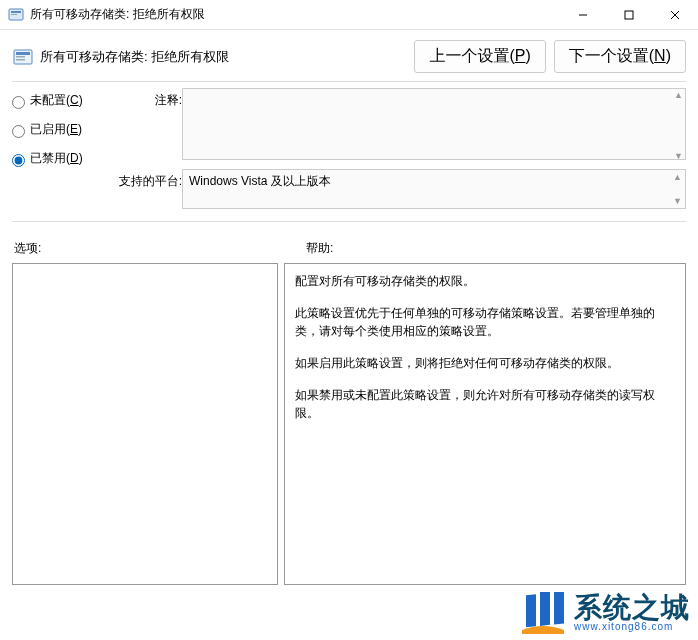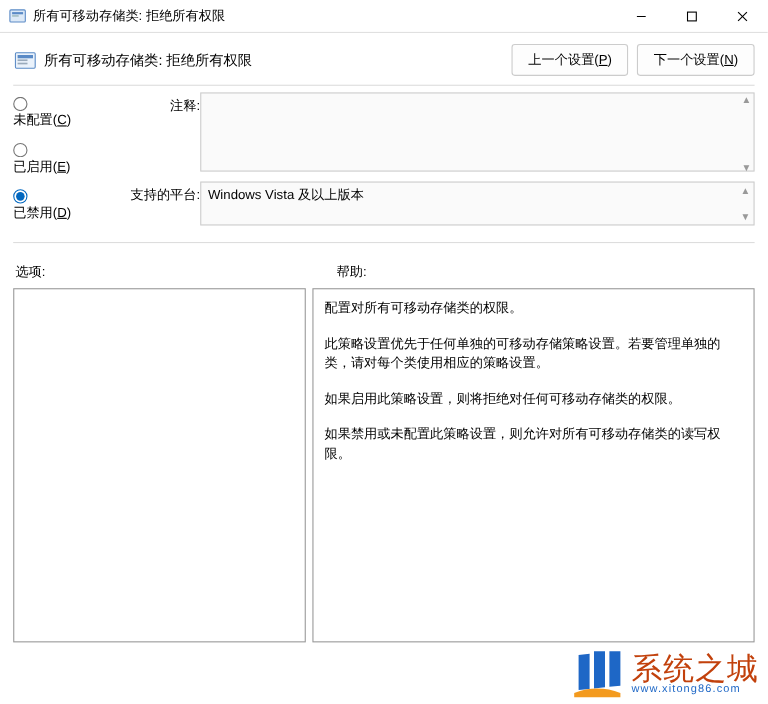--- a/index.html
+++ b/index.html
@@ -46,39 +46,38 @@
   margin-right: 6px;
   display: inline-flex; align-items: center; justify-content: center;
 }
 .header-title { font-size: 13px; flex: 1; }
 .nav-buttons { display: flex; gap: 8px; }
 .nav-btn {
   border: 1px solid #ccc;
   border-radius: 3px;
   background: #fdfdfd;
   padding: 5px 14px;
-  font-size: 12px;
+  font-size: 16px;
   font-family: inherit;
 }
 .nav-btn u { text-decoration: underline; }
 .divider { border: none; border-top: 1px solid #ddd; margin: 6px 0 0 0; }
 .config-area {
   display: flex;
   margin-top: 6px;
 }
 .radio-col {
   width: 100px;
   padding-top: 4px;
 }
 .radio-item {
   display: flex;
-  align-items: flex-start;
+  align-items: flex-end;
   margin-bottom: 12px;
   font-size: 12px;
-  flex-direction: column;
 }
 .radio-item input[type="radio"] {
   margin-right: 5px;
   width: 13px; height: 13px;
   accent-color: #0067c0;
 }
 .radio-item label { }
 .radio-item label u { text-decoration: underline; }
 .label-col {
   width: 70px;
@@ -162,22 +161,22 @@
   display: inline-flex;
   align-items: flex-end;
 }
 .wm-text {
   display: flex;
   flex-direction: column;
   line-height: 1;
 }
 .wm-cn {
   font-size: 28px;
-  font-weight: 400;
-  color: #c2410c;
+  font-weight: 700;
+  color: #0c4a6e;
   letter-spacing: 1px;
 }
 .wm-url {
   font-size: 10px;
   color: #1e67c6;
   letter-spacing: 1px;
 }
 </style>
 </head>
 <body>

